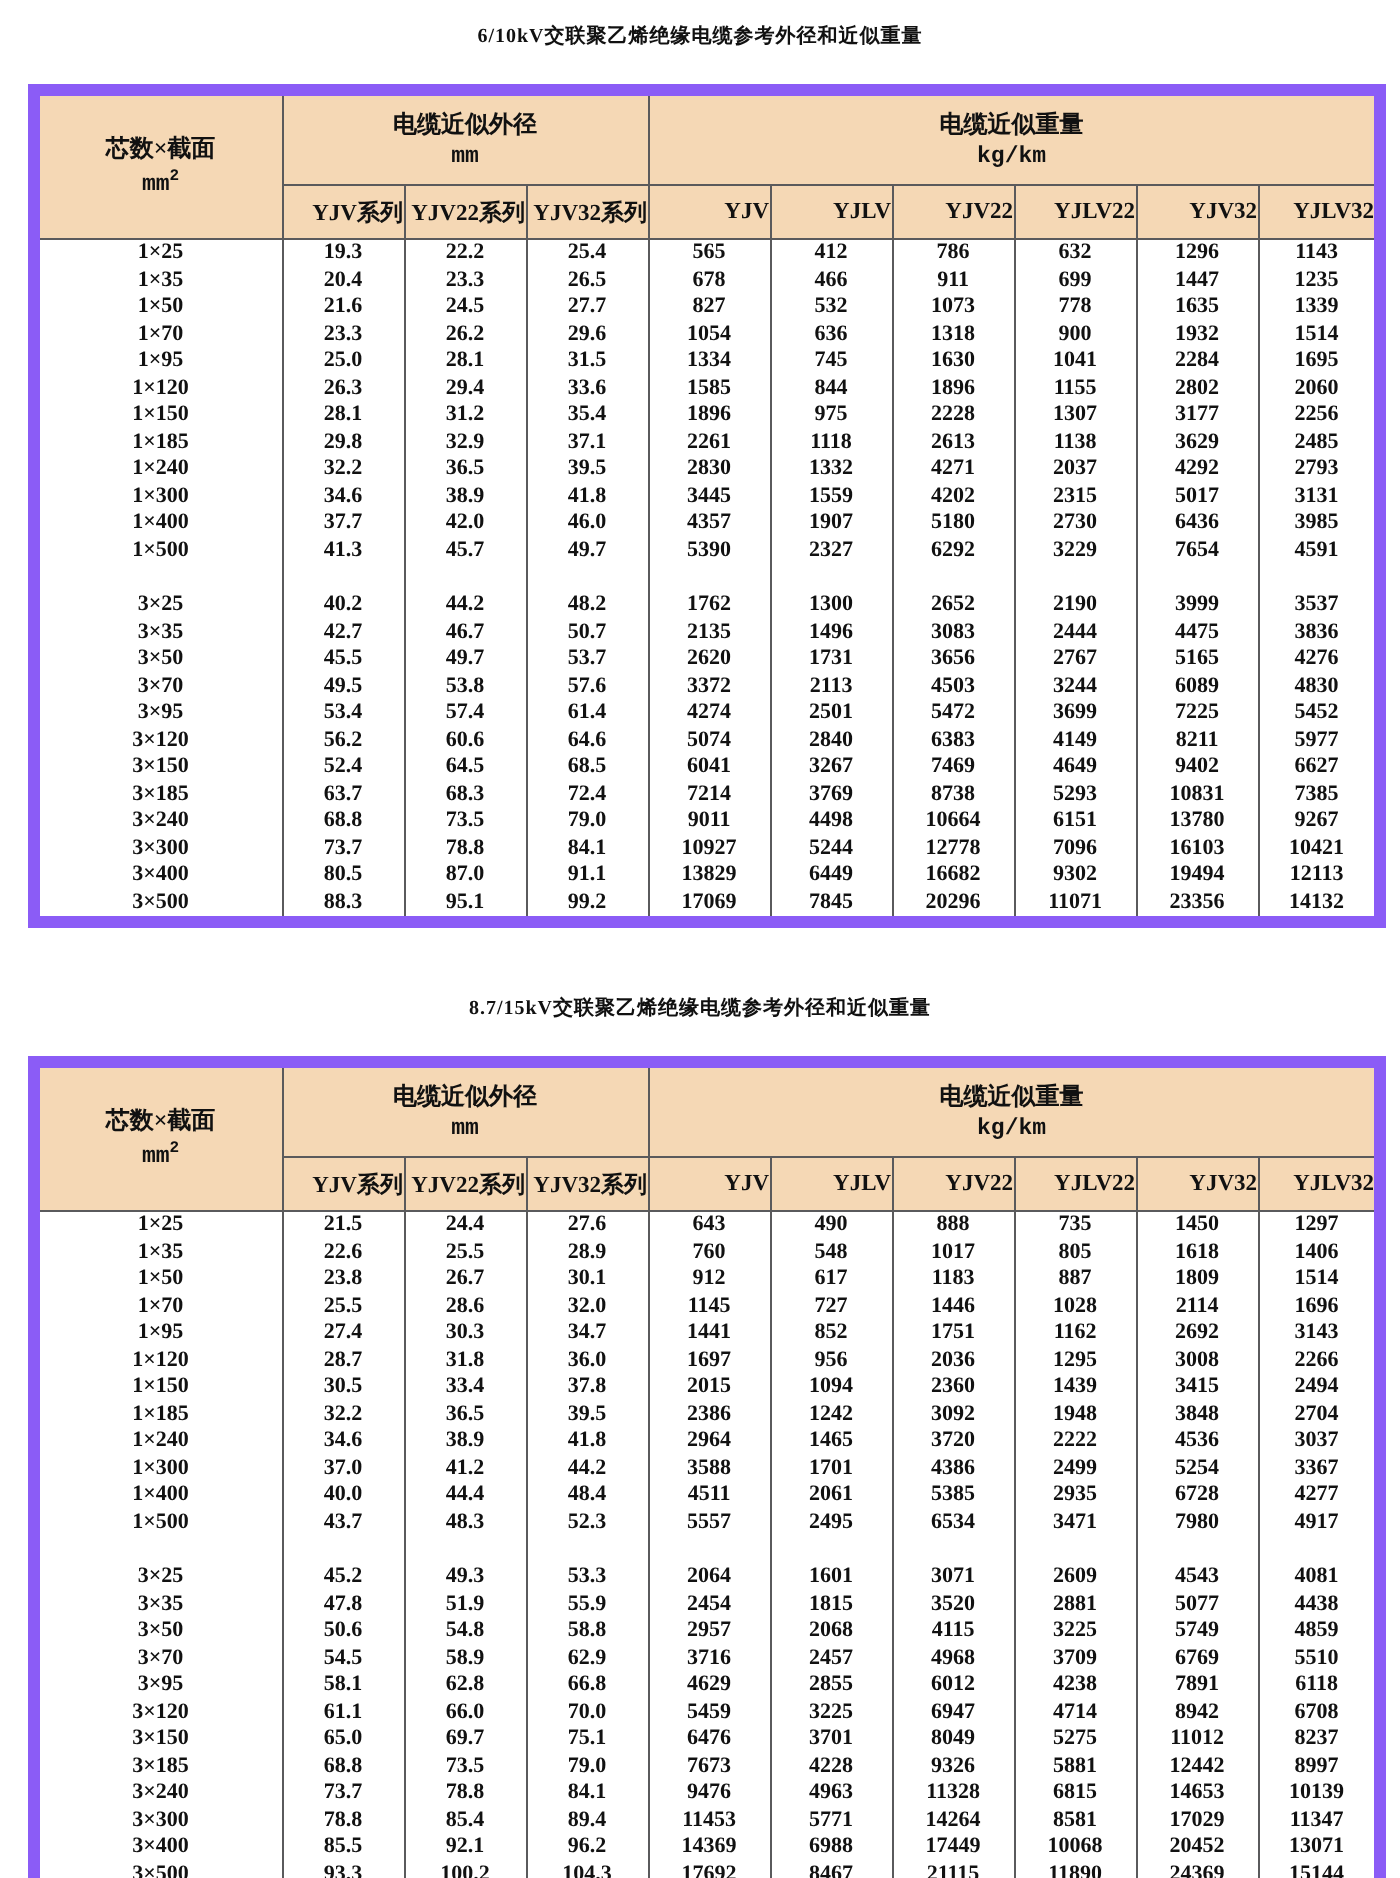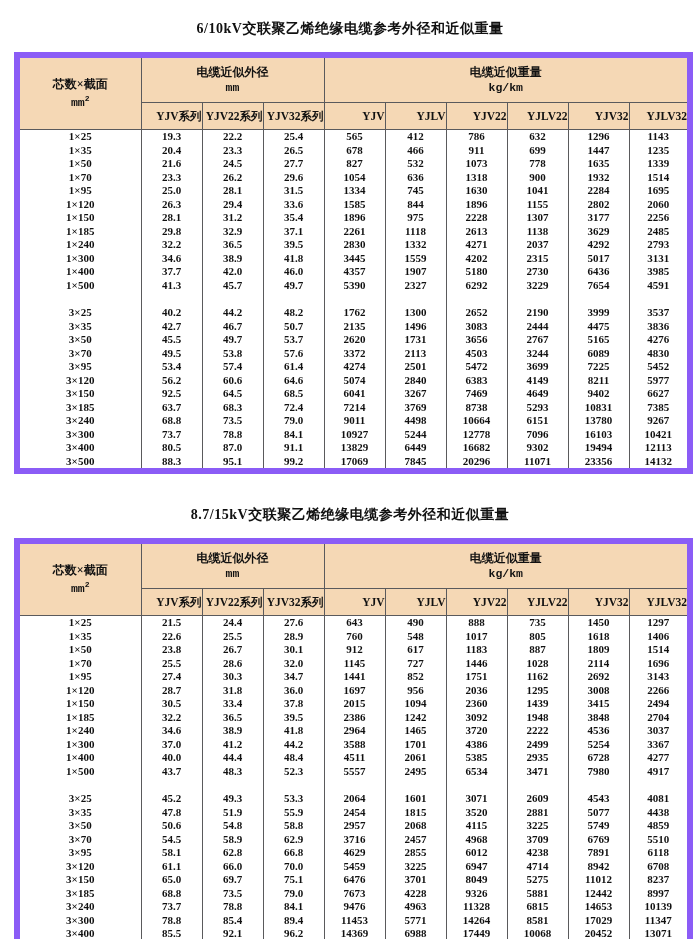--- a/index.html
+++ b/index.html
@@ -11,25 +11,25 @@
   }
   .page {
     width:700px;
     height:939px;
     box-sizing:border-box;
     padding-top:9px;
     background:#ffffff;
     overflow:hidden;
   }
   .tbl-title {
-    margin:10px;
+    margin:0;
     height:20px;
     line-height:20px;
     text-align:center;
-    font-size:14px;
+    font-size:10px;
     font-weight:bold;
     letter-spacing:0.5px;
   }
   .title-2 { margin-top:31px; }
   table.cable {
     margin:13px 0 0 14px;
     width:673px;
     table-layout:fixed;
     border-collapse:collapse;
     border:6px solid #8b5cf6;
@@ -341,21 +341,21 @@
           <td>64.6</td>
           <td>5074</td>
           <td>2840</td>
           <td>6383</td>
           <td>4149</td>
           <td>8211</td>
           <td>5977</td>
         </tr>
         <tr>
           <td>3×150</td>
-          <td>92.5</td>
+          <td>52.4</td>
           <td>64.5</td>
           <td>68.5</td>
           <td>6041</td>
           <td>3267</td>
           <td>7469</td>
           <td>4649</td>
           <td>9402</td>
           <td>6627</td>
         </tr>
         <tr>

